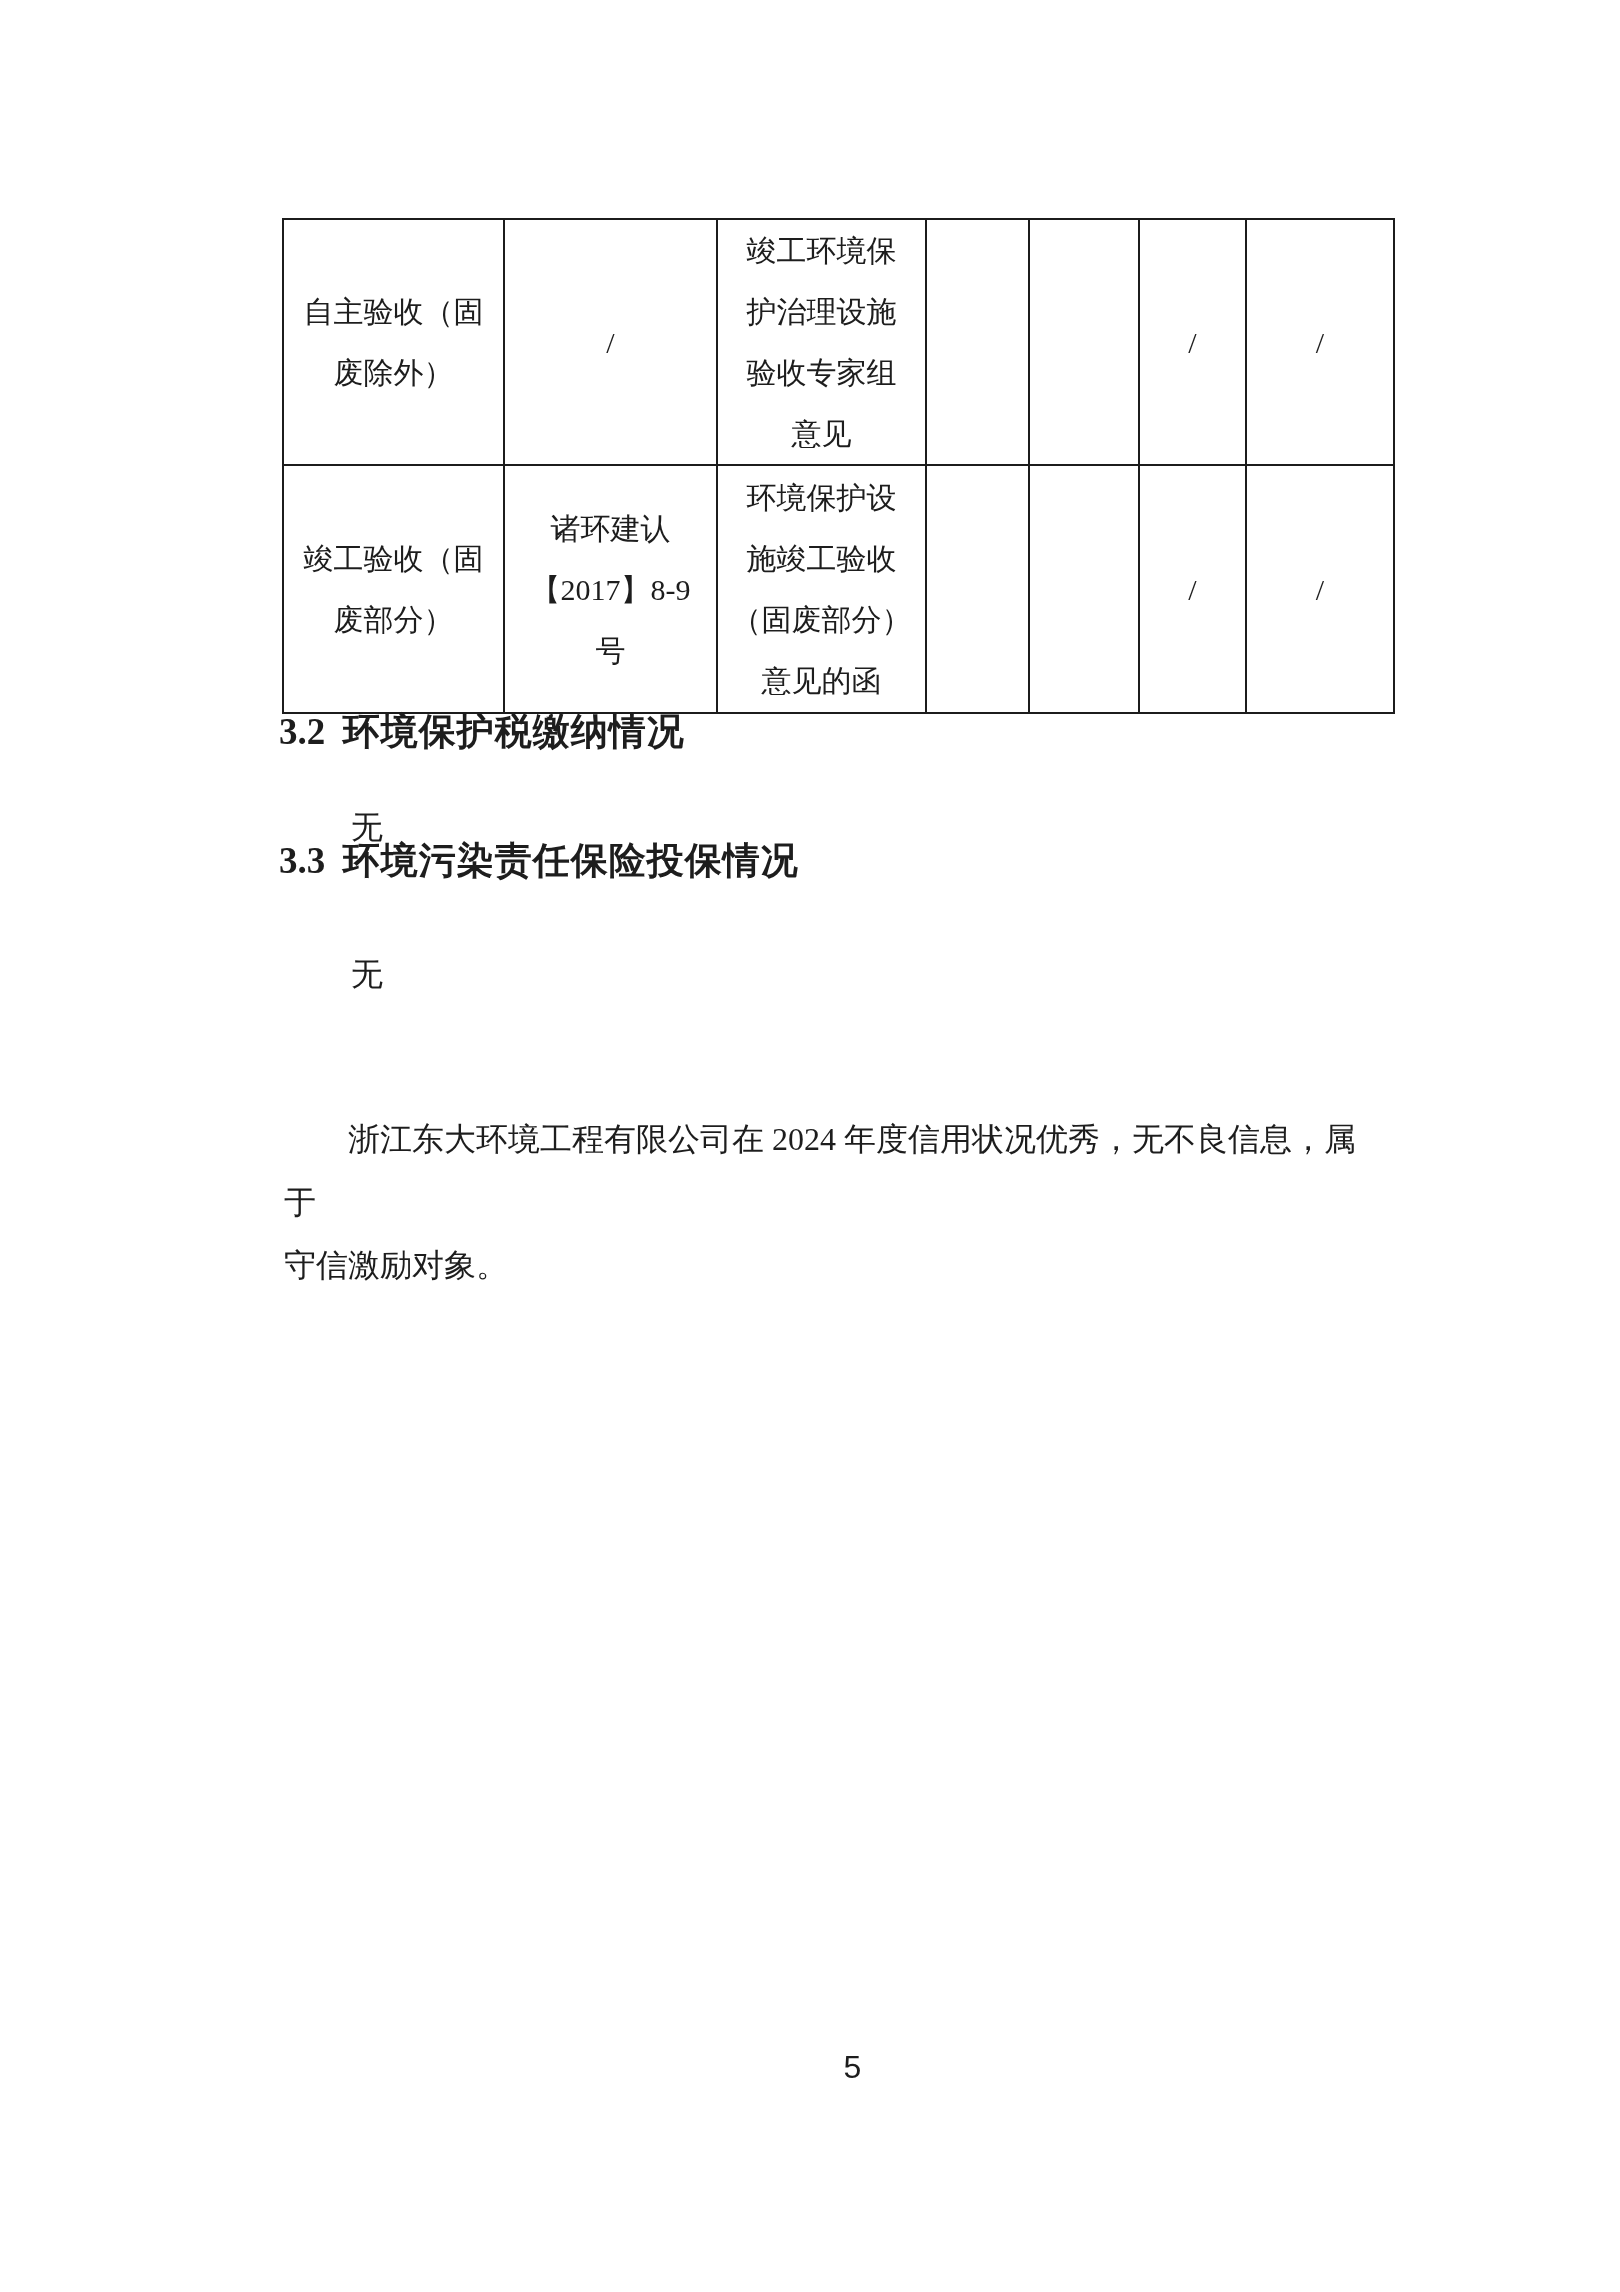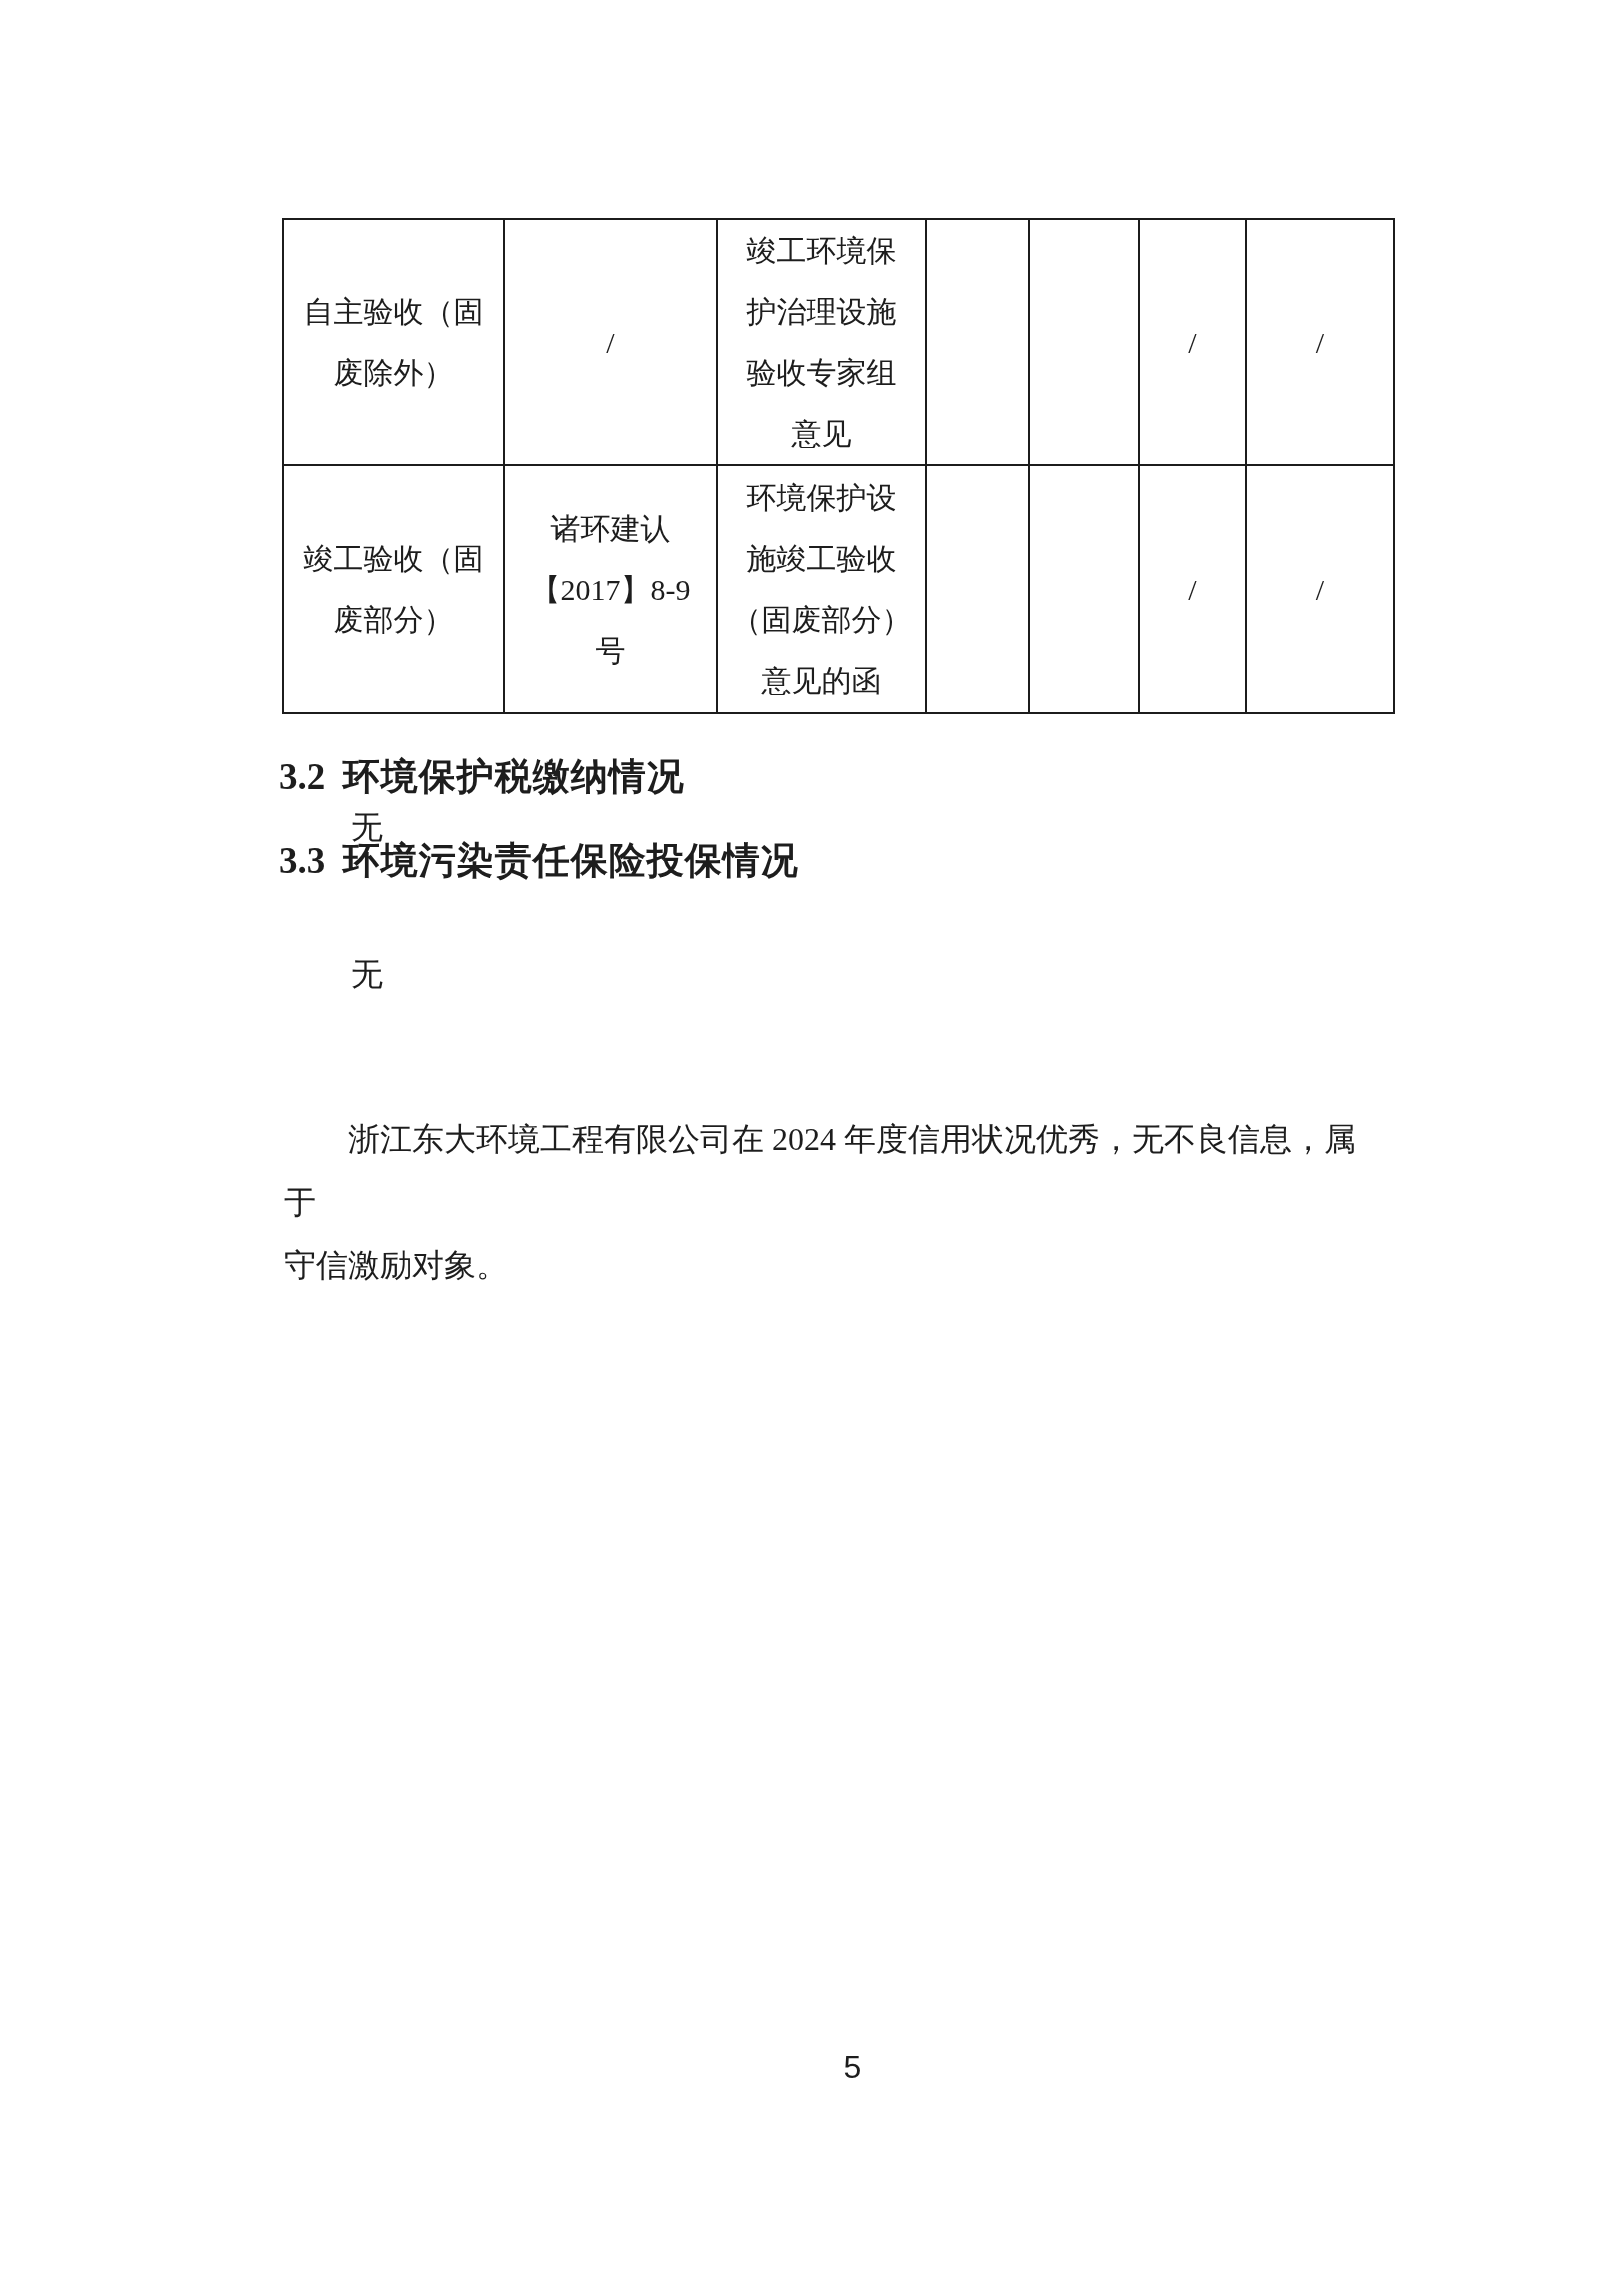--- a/index.html
+++ b/index.html
@@ -50,21 +50,21 @@
   
   .section-heading {
     position: absolute;
     left: 279px;
     font-size: 37px;
     font-weight: bold;
     letter-spacing: 1px;
     white-space: nowrap;
   }
   .section-heading .sec-num { margin-right: 17.6px; letter-spacing: 0; }
-  .h-32 { top: 752px; }
+  .h-32 { top: 707px; }
   .h-33 { top: 836px; text-align: center; }
   .h-34 { top: 1028px; }
 
   .section-body {
     position: absolute;
     left: 351px;
     font-size: 32px;
     white-space: pre-line;
   }
   .b-32 { top: 806px; }

